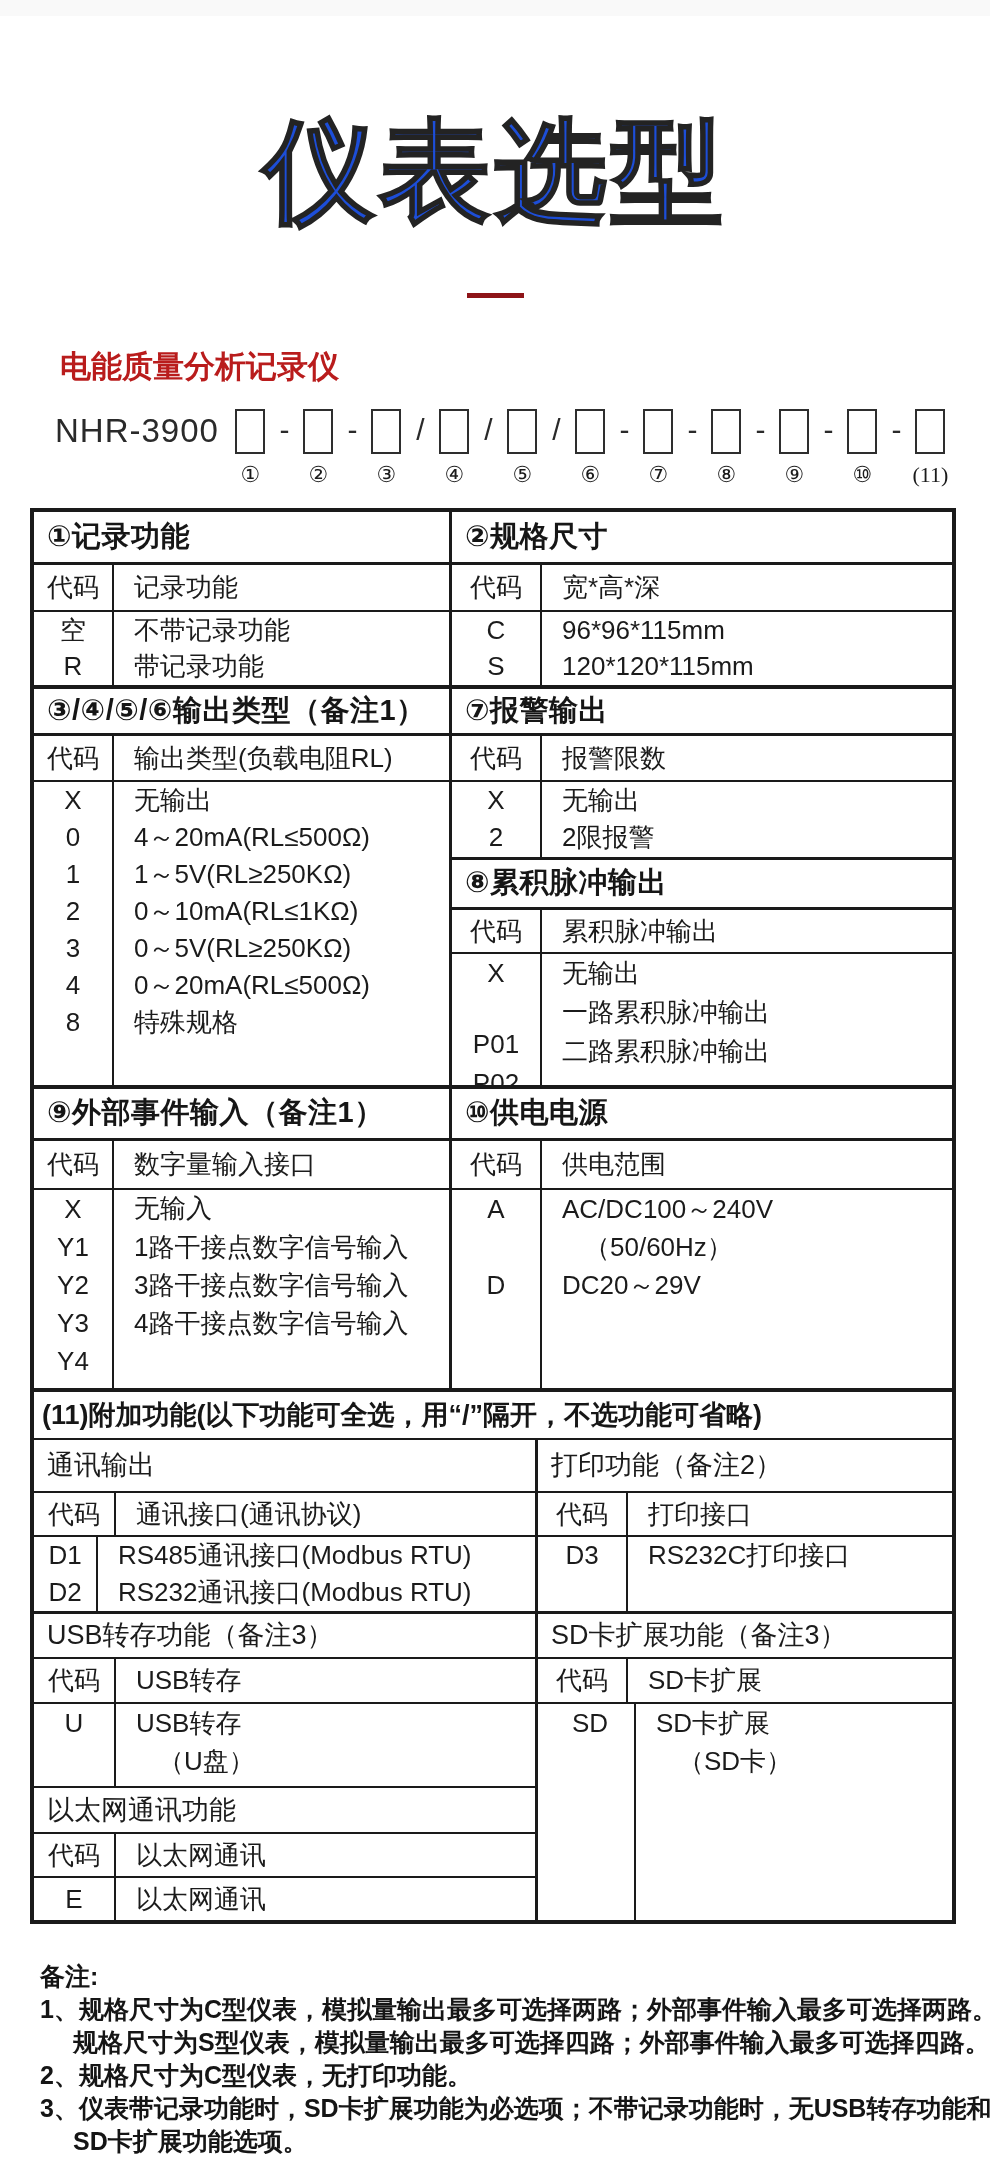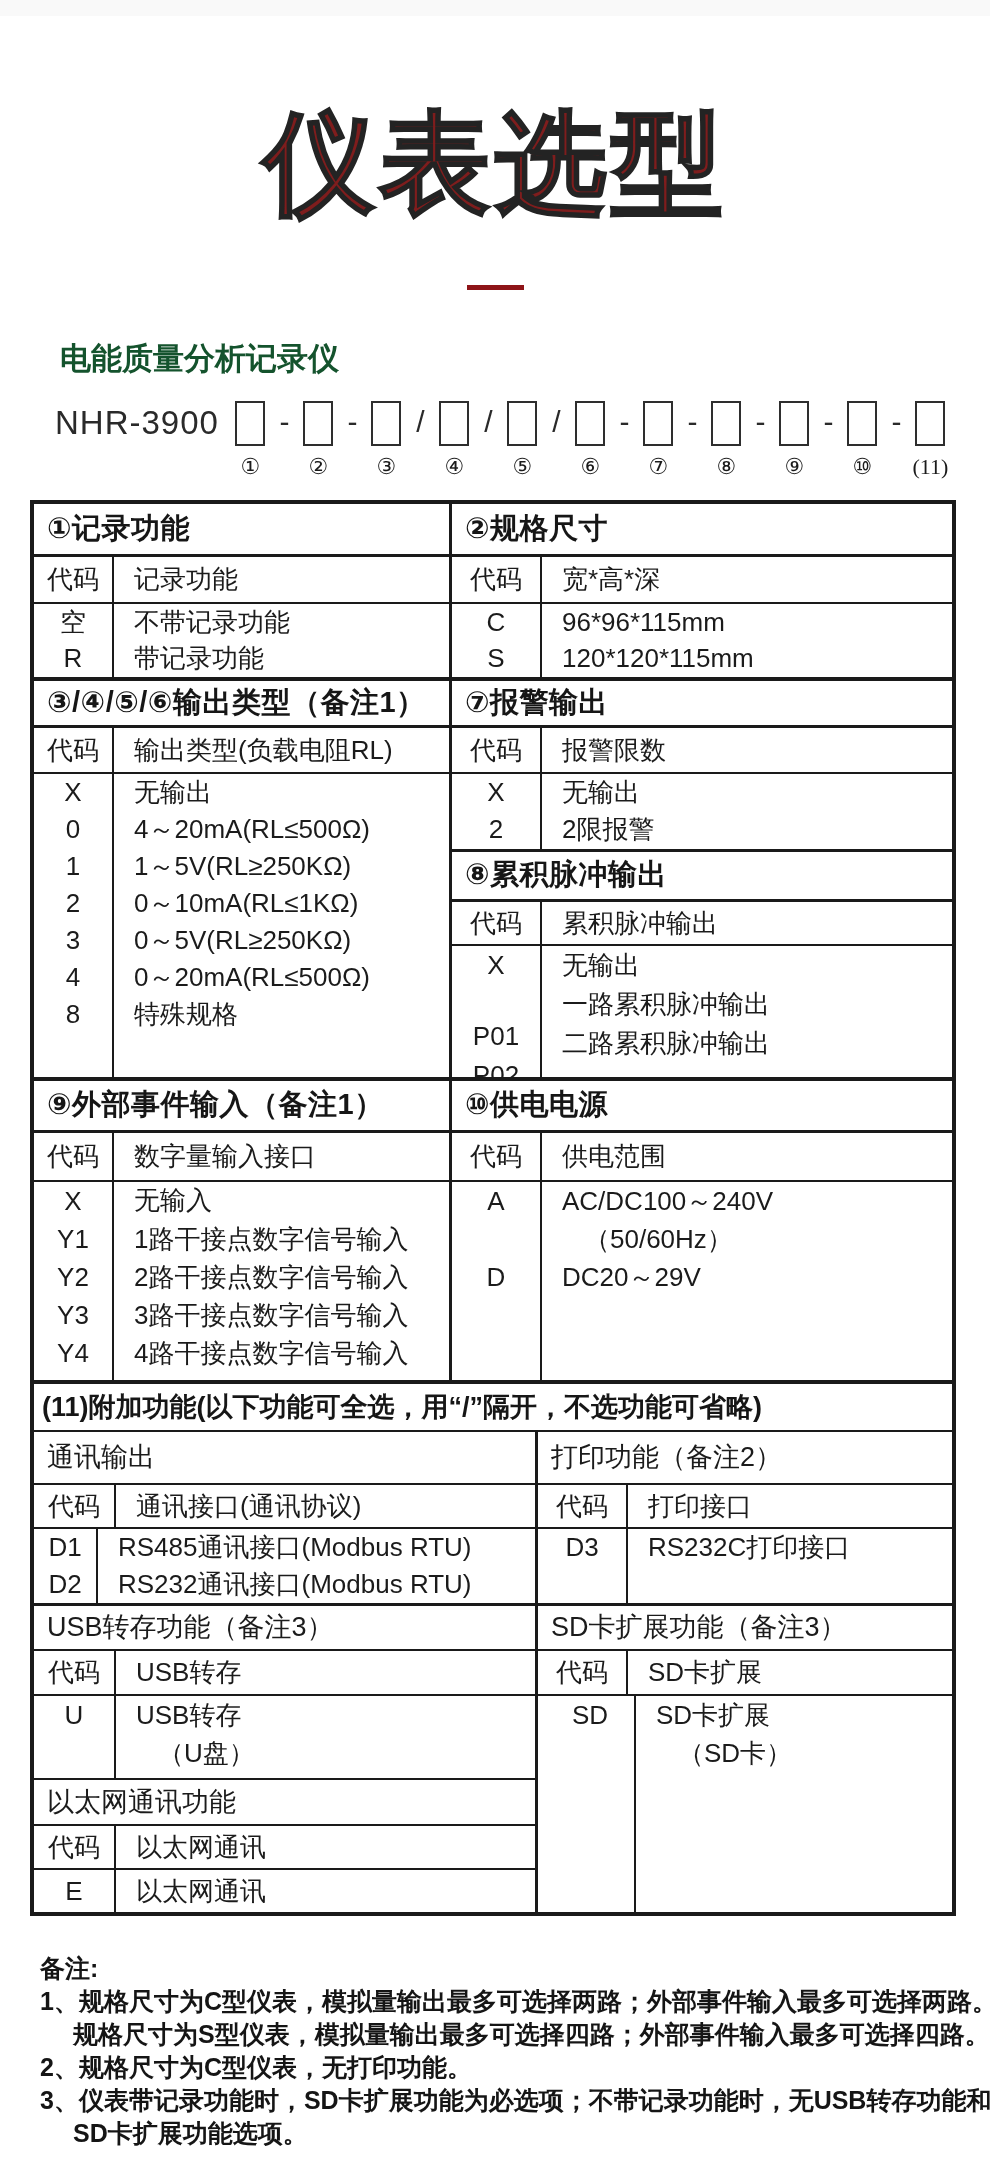--- a/index.html
+++ b/index.html
@@ -2,26 +2,26 @@
 <html><head>
 <meta charset="utf-8">
 <style>
   html,body{margin:0;padding:0;}
   body{
     width:990px;height:2172px;overflow:hidden;background:#ffffff;
     font-family:"Liberation Sans","DejaVu Sans",sans-serif;color:#1b1b1b;
   }
   .top-strip{width:990px;height:16px;background:#f9f9f9;}
   .main-title{
-    margin:8px;padding-top:76px;text-align:center;
-    font-size:112px;line-height:1.15;font-weight:900;letter-spacing:4px;color:#7f1d1d;
+    margin:16px;padding-top:76px;text-align:center;
+    font-size:112px;line-height:1.15;font-weight:900;letter-spacing:4px;color:#1d4ed8;
     -webkit-text-stroke:2px #232323;
   }
   .title-dash{width:57px;height:5px;margin:56px auto 0;background:#8e1418;}
-  .product-name{margin:48px 0 0 60px;font-size:31px;font-weight:700;color:#14532d;}
+  .product-name{margin:48px 0 0 60px;font-size:31px;font-weight:700;color:#b91c1c;}
   
   .model-row{display:flex;align-items:flex-start;margin:20px 0 0 55px;height:88px;}
   .model-prefix{font-size:33px;line-height:46px;margin-right:16px;letter-spacing:1px;color:#2a2a2a;white-space:nowrap;}
   .munit{position:relative;width:31px;height:46px;flex-shrink:0;}
   .mbox{width:26px;height:41px;border:2px solid #2e2e2e;margin-top:1px;}
   .mlabel{position:absolute;top:54px;left:50%;transform:translateX(-50%);font-size:22px;color:#1b1b1b;font-family:"Liberation Serif","DejaVu Serif",serif;white-space:nowrap;}
   .msep{width:37px;text-align:center;font-size:30px;line-height:44px;flex-shrink:0;color:#2a2a2a;}
   
   .otable{margin:12px 0 0 30px;width:918px;border:4px solid #1a1a1a;}
   .band{display:flex;}
@@ -253,21 +253,20 @@
           <div class="codecol" style="width: 80px;">
             <div class="code" style="height: 38px; line-height: 38px;">X</div>
             <div class="code" style="height: 38px; line-height: 38px;">Y1</div>
             <div class="code" style="height: 38px; line-height: 38px;">Y2</div>
             <div class="code" style="height: 38px; line-height: 38px;">Y3</div>
             <div class="code" style="height: 38px; line-height: 38px;">Y4</div>
           </div>
           <div class="desccol">
             <div class="dline" style="height: 38px; line-height: 38px; font-family: Liberation Serif, serif;">无输入</div>
             <div class="dline" style="height: 38px; line-height: 38px;">1路干接点数字信号输入</div>
-            <div class="dline" style="height: 38px; line-height: 38px;">2路干接点数字信号输入</div>
             <div class="dline" style="height: 38px; line-height: 38px;">3路干接点数字信号输入</div>
             <div class="dline" style="height: 38px; line-height: 38px;">4路干接点数字信号输入</div>
           </div>
         </div>
       </div>
       <div class="stack half-r">
         <div class="blk sec-header" style="height: 49px; border-bottom: 3px solid rgb(26, 26, 26);">⑩供电电源</div>
         <div class="blk cols" style="height: 47px; border-bottom: 2px solid rgb(26, 26, 26);">
           <div class="codecol" style="width: 90px;">
             <div class="code" style="height: 47px; line-height: 47px;">代码</div>

